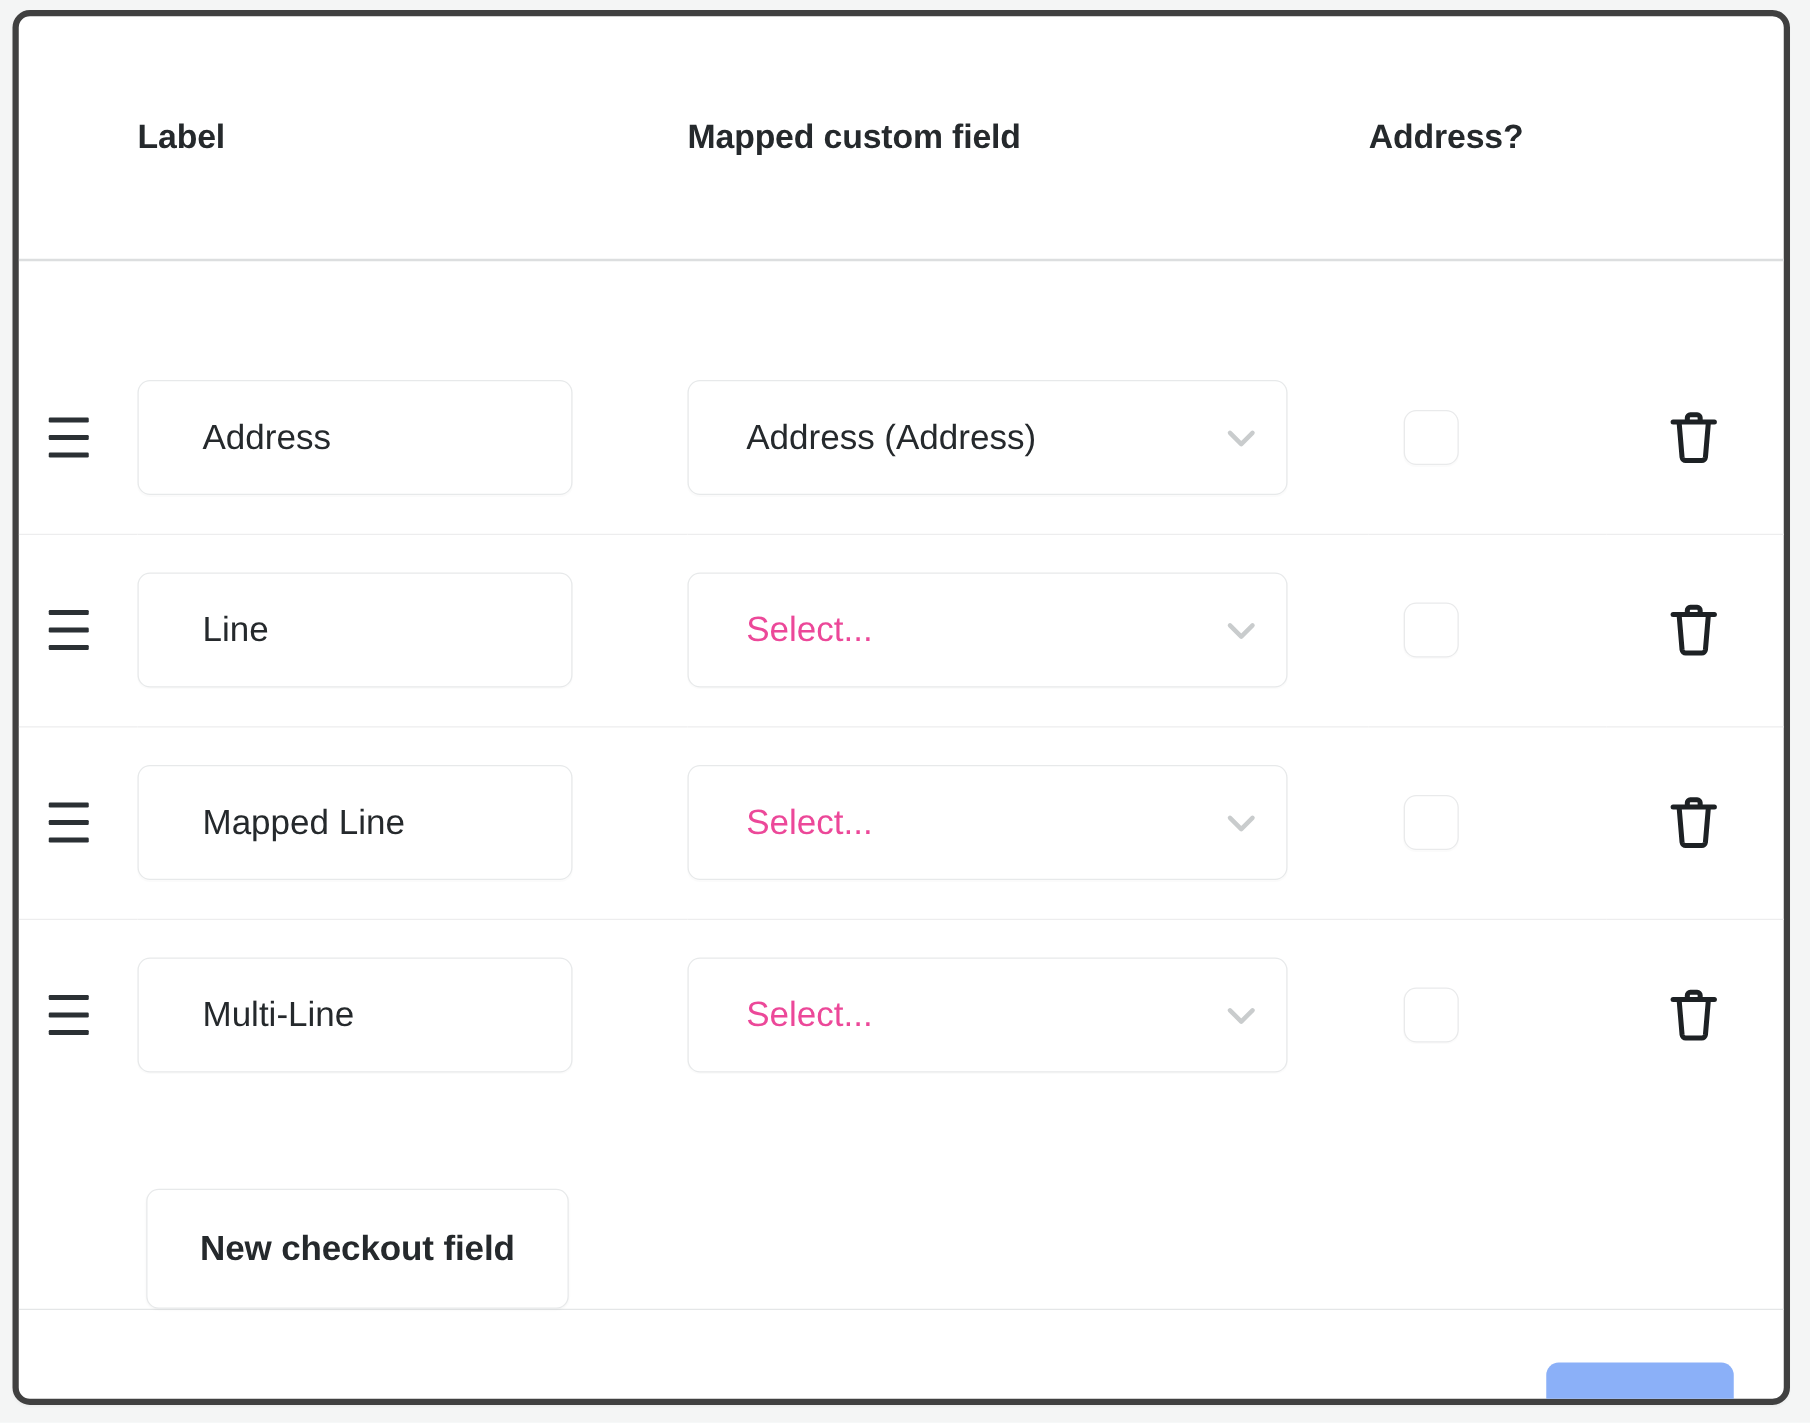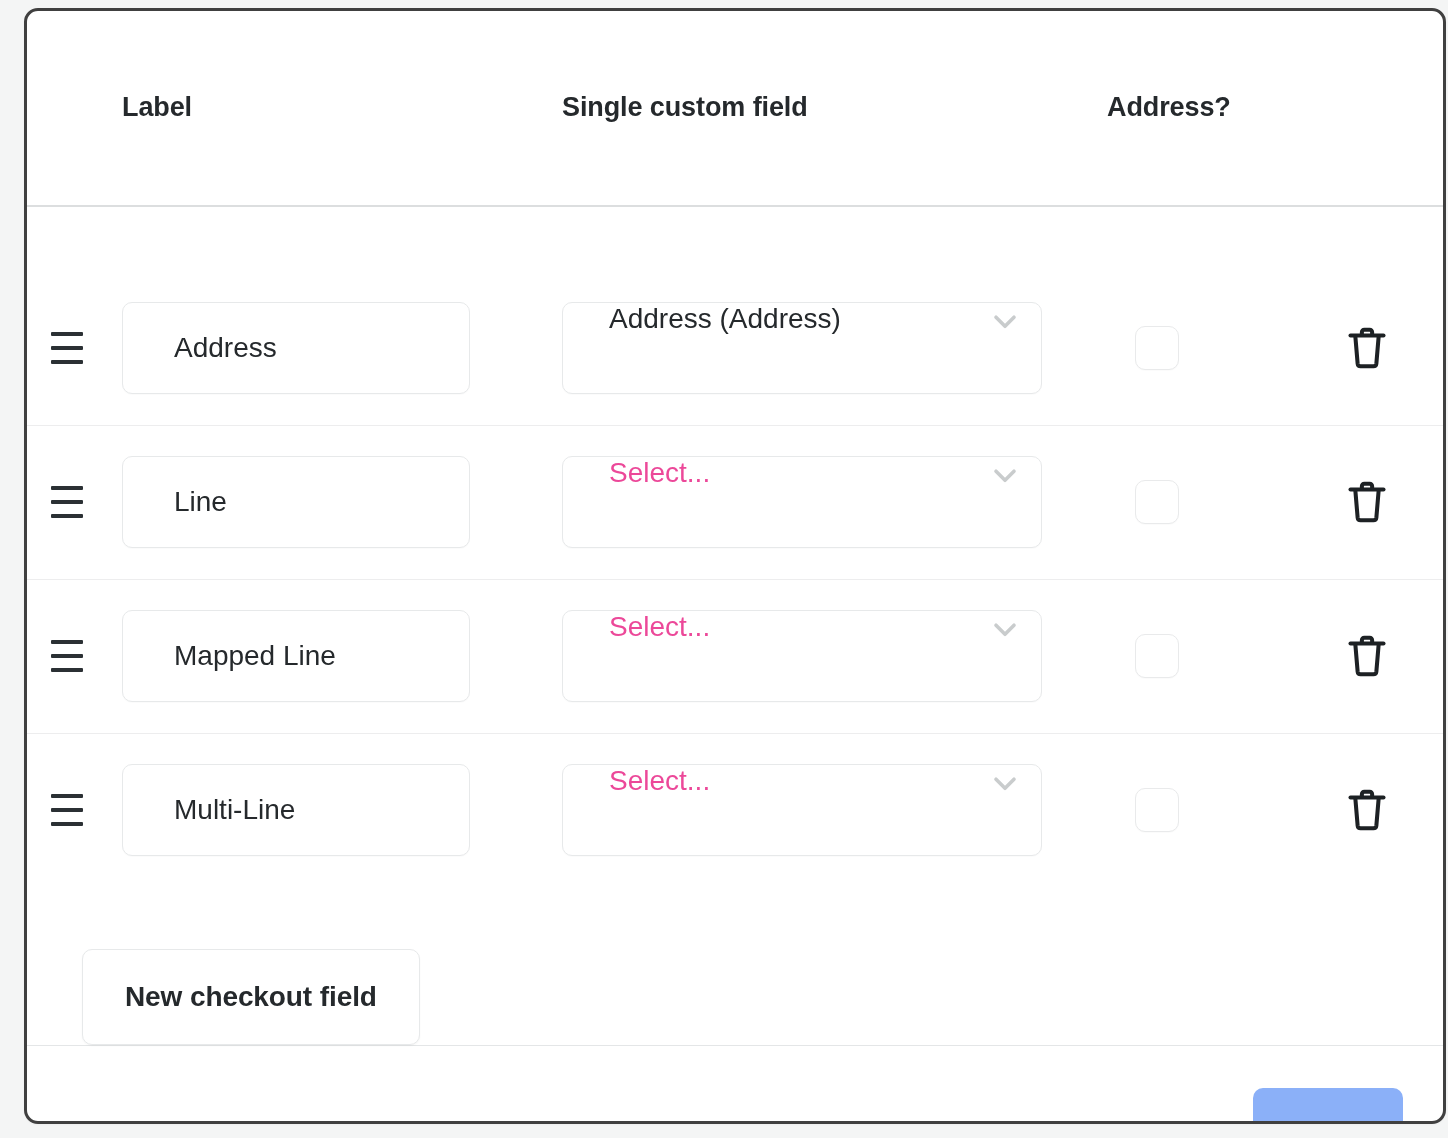--- a/index.html
+++ b/index.html
@@ -9,26 +9,26 @@
     padding: 0;
     width: 1448px;
     height: 1138px;
     background: #f4f5f5;
     font-family: "Liberation Sans", sans-serif;
     -webkit-font-smoothing: antialiased;
   }
 
   .card {
     position: absolute;
-    left: 24px;
+    left: 10px;
     top: 8px;
     width: 1422px;
     height: 1116px;
     background: #ffffff;
-    border: 3px solid #404040;
+    border: 5px solid #404040;
     border-radius: 14px;
     box-shadow: 0 1px 2px rgba(0,0,0,0.03);
     overflow: hidden;
     display: flex;
     flex-direction: column;
   }
 
   .card-body {
     flex: 1 1 auto;
     padding: 0;
@@ -113,20 +113,21 @@
   }
 
   
   .select-box {
     width: 480px;
     height: 92px;
     border: 1px solid #e7e9ea;
     border-radius: 10px;
     background: #ffffff;
     display: flex;
+    align-items: center;
     padding: 0 18px 0 46px;
     box-shadow: 0 1px 1px rgba(0,0,0,0.02);
     cursor: pointer;
     position: relative;
   }
   .select-value {
     font-size: 28px;
     color: #25292c;
     flex: 1 1 auto;
     white-space: nowrap;
@@ -175,20 +176,21 @@
     border: 1px solid #e7e9ea;
     border-radius: 10px;
     background: #ffffff;
     box-shadow: 0 1px 2px rgba(0,0,0,0.04);
     font-family: "Liberation Sans", sans-serif;
     font-size: 28px;
     font-weight: bold;
     color: #25292c;
     cursor: pointer;
     letter-spacing: -0.1px;
+    margin-left: 47px;
   }
 
   
   .card-footer {
     flex: 0 0 auto;
     height: 178px;
     border-top: 1px solid #e4e6e7;
     display: flex;
     align-items: center;
     justify-content: flex-end;
@@ -221,21 +223,21 @@
           <col class="c-label">
           <col class="c-map">
           <col class="c-req">
           <col class="c-del">
       </colgroup>
 
       <thead>
         <tr>
           <th class="h-spacer"></th>
           <th>Label</th>
-          <th>Single custom field</th>
+          <th>Mapped custom field</th>
           <th>Address?</th>
           <th class="h-spacer"></th>
         </tr>
         <tr class="thead-rule">
           <td colspan="5">
             <div class="rule-inner"></div>
           </td>
         </tr>
       </thead>
 

